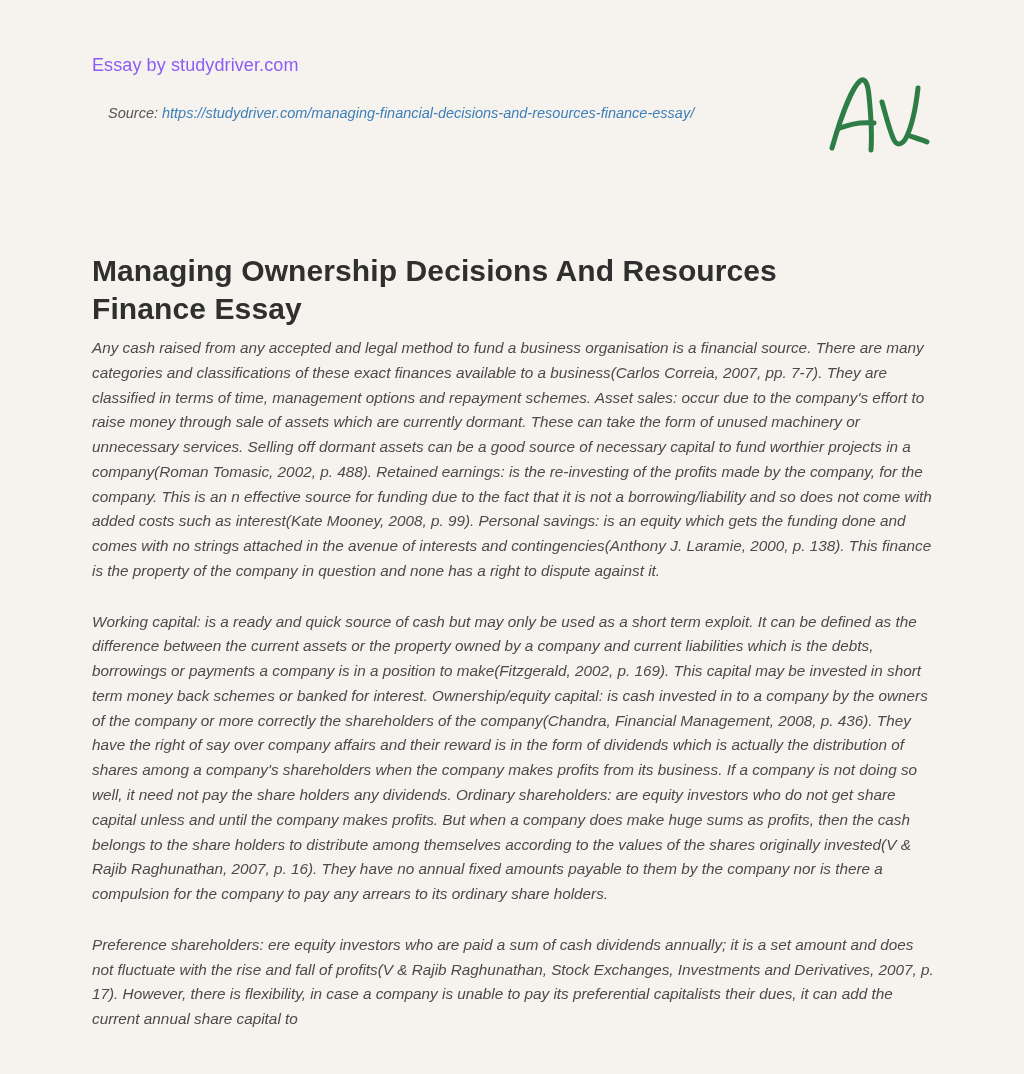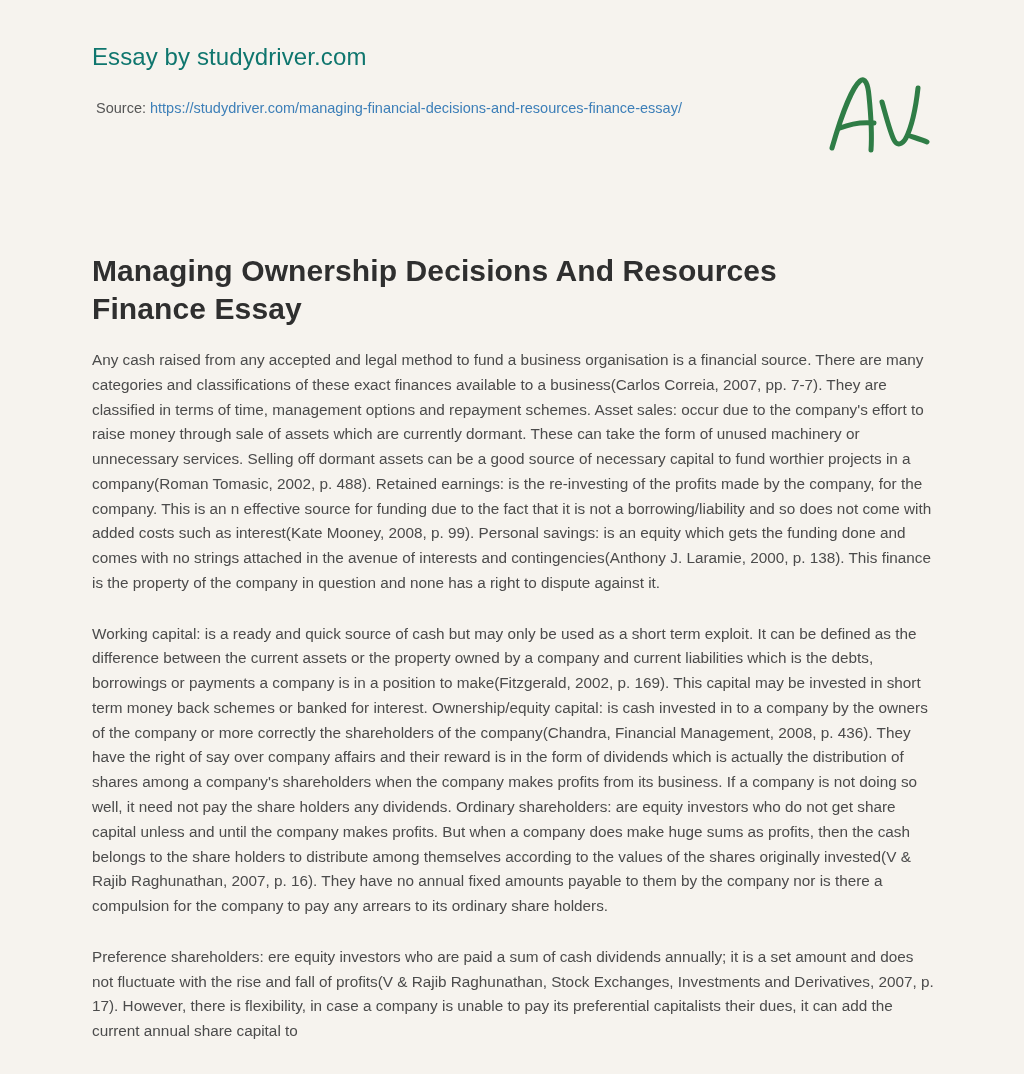--- a/index.html
+++ b/index.html
@@ -15,32 +15,33 @@
     overflow: hidden;
   }
   .page {
     position: relative;
     width: 1024px;
     height: 1074px;
     box-sizing: border-box;
     padding: 38px 92px 0 92px;
   }
   .brand-line {
-    font-size: 24px;
-    color: #0f766e;
+    font-size: 18px;
+    color: #8b5cf6;
     letter-spacing: 0.1px;
-    margin: 5px 0 26px 0;
+    margin: 17px 0 26px 0;
     font-weight: 400;
   }
   .source-line {
     font-size: 14.5px;
     color: #555;
     line-height: 1.55;
     max-width: 640px;
-    margin: 4px;
+    margin: 16px;
+    font-style: italic;
   }
   .source-label {
     color: #555;
   }
   .source-url {
     color: #3d7fb8;
     text-decoration: none;
     word-break: break-all;
   }
   .logo {
@@ -63,22 +64,23 @@
     width: 800px;
     font-size: 30px;
     line-height: 1.26;
     font-weight: 700;
     color: #2f2f2f;
     letter-spacing: 0.1px;
   }
   .body-copy {
     position: absolute;
     left: 92px;
-    top: 348px;
+    top: 336px;
     width: 845px;
+    font-style: italic;
   }
   .body-copy p {
     margin: 0 0 26px 0;
     font-size: 15.3px;
     line-height: 1.62;
     color: #4b4b4b;
     text-align: left;
   }
 </style>
 </head>

